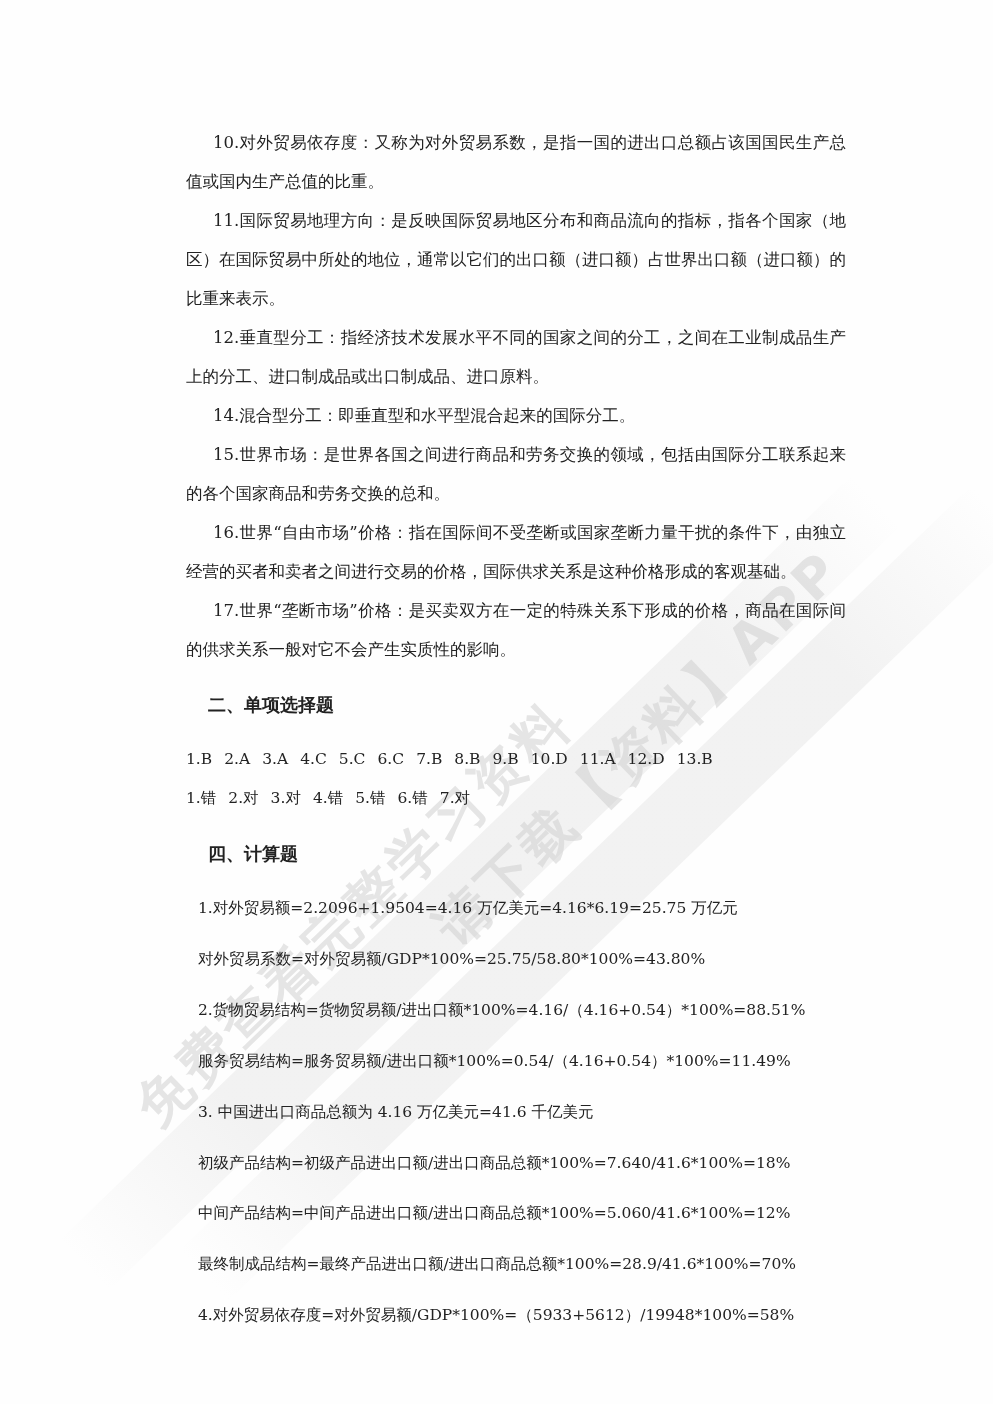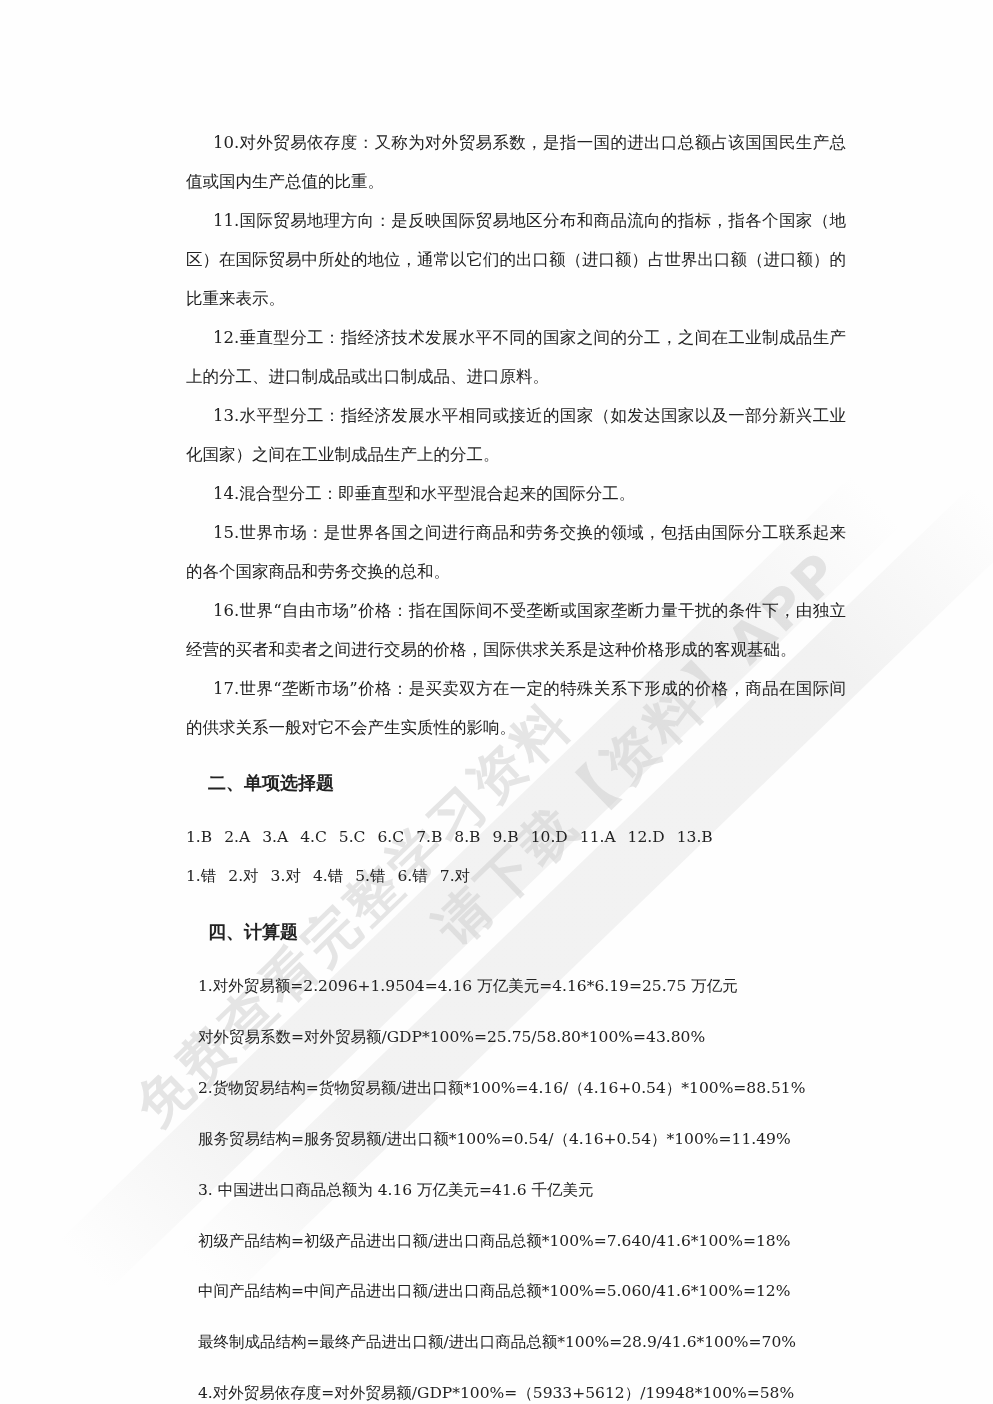--- a/index.html
+++ b/index.html
@@ -28,21 +28,20 @@
     <div class="wm-band" style="left:180px; top:1250px; transform: rotate(-44deg);"></div>
     <div class="wm-text" style="left:120px; top:1090px; font-size:54px; transform: rotate(-44deg);">免费查看完整学习资料</div>
     <div class="wm-text" style="left:420px; top:910px; font-size:54px; transform: rotate(-44deg);">请下载【资料】APP</div>
   </div>
 
   <div class="content">
 
     <p class="para"><span>10.</span><span>对外贸易依存度：又称为对外贸易系数，是指一国的进出口总额占该国国民生产总值或国内生产总值的比重。</span></p>
     <p class="para"><span>11.</span><span>国际贸易地理方向：是反映国际贸易地区分布和商品流向的指标，指各个国家（地区）在国际贸易中所处的地位，通常以它们的出口额（进口额）占世界出口额（进口额）的比重来表示。</span></p>
     <p class="para"><span>12.</span><span>垂直型分工：指经济技术发展水平不同的国家之间的分工，之间在工业制成品生产上的分工、进口制成品或出口制成品、进口原料。</span></p>
-    <p class="para"><span>13.</span><span>水平型分工：指经济发展水平相同或接近的国家（如发达国家以及一部分新兴工业化国家）之间在工业制成品生产上的分工。</span></p>
     <p class="para"><span>14.</span><span>混合型分工：即垂直型和水平型混合起来的国际分工。</span></p>
     <p class="para"><span>15.</span><span>世界市场：是世界各国之间进行商品和劳务交换的领域，包括由国际分工联系起来的各个国家商品和劳务交换的总和。</span></p>
     <p class="para"><span>16.</span><span>世界“自由市场”价格：指在国际间不受垄断或国家垄断力量干扰的条件下，由独立经营的买者和卖者之间进行交易的价格，国际供求关系是这种价格形成的客观基础。</span></p>
     <p class="para"><span>17.</span><span>世界“垄断市场”价格：是买卖双方在一定的特殊关系下形成的价格，商品在国际间的供求关系一般对它不会产生实质性的影响。</span></p>
 
     <h2 class="heading">二、单项选择题</h2>
     <p class="answers"><span>1.B</span><span>2.A</span><span>3.A</span><span>4.C</span><span>5.C</span><span>6.C</span><span>7.B</span><span>8.B</span><span>9.B</span><span>10.D</span><span>11.A</span><span>12.D</span><span>13.B</span></p>
 
     <p class="answers"><span>1.错</span><span>2.对</span><span>3.对</span><span>4.错</span><span>5.错</span><span>6.错</span><span>7.对</span></p>
 

